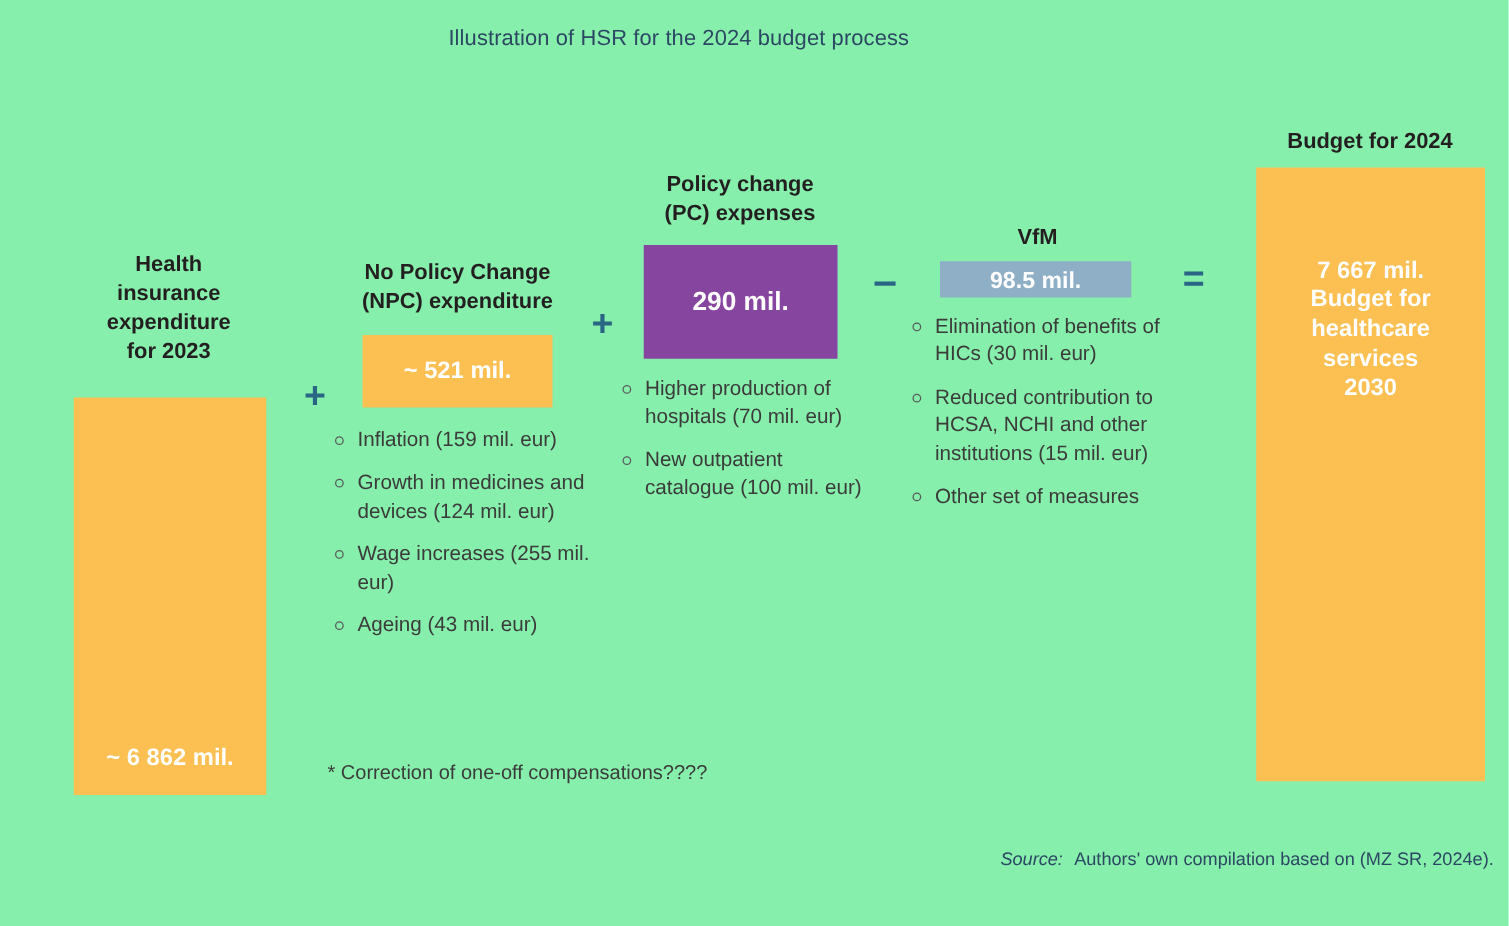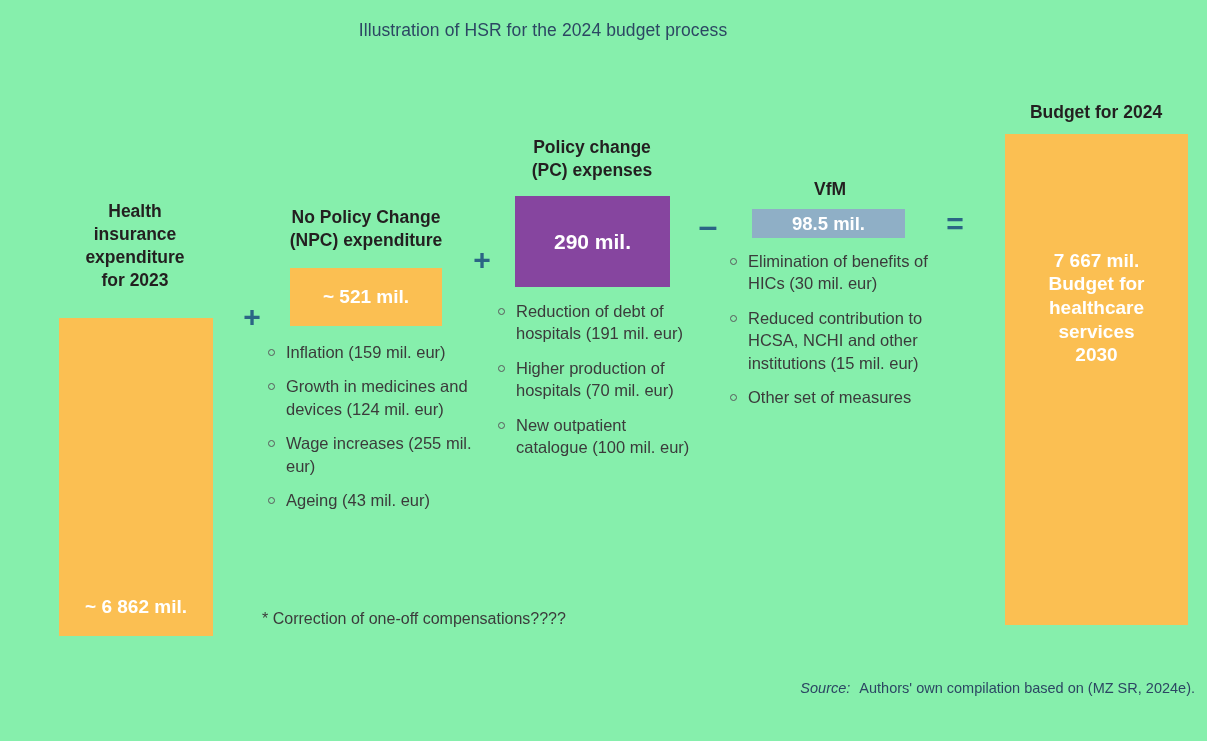--- a/index.html
+++ b/index.html
@@ -138,21 +138,20 @@
   <div class="abs col-heading" style="left:496px; top:136px; width:192px;">
     <div>Policy change</div>
     <div>(PC) expenses</div>
   </div>
 
   <div class="abs value-box box-purple" style="left:515px; top:196px; width:155px; height:91px; font-size:21px;">
     <span>290 mil.</span>
   </div>
 
   <ul class="abs bullets" style="left:496px; top:300px; width:205px;">
-    <li>Reduction of debt of hospitals (191 mil. eur)</li>
     <li>Higher production of hospitals (70 mil. eur)</li>
     <li>New outpatient catalogue (100 mil. eur)</li>
   </ul>
 
   <div class="abs op" style="left:692px; top:208px; font-size:34px;">–</div>
 
   <div class="abs col-heading" style="left:740px; top:178px; width:180px;">
     <div>VfM</div>
   </div>
 
@@ -165,21 +164,21 @@
     <li>Reduced contribution to HCSA, NCHI and other institutions (15 mil. eur)</li>
     <li>Other set of measures</li>
   </ul>
 
   <div class="abs op" style="left:939px; top:209px; font-size:30px;">=</div>
 
   <div class="abs col-heading" style="left:1000px; top:101px; width:192px;">
     <div>Budget for 2024</div>
   </div>
 
-  <div class="abs value-box box-orange" style="left:1005px; top:134px; width:183px; height:491px; flex-direction:column; justify-content:flex-start; padding-top:116px;">
+  <div class="abs value-box box-orange" style="left:1005px; top:134px; width:183px; height:491px; flex-direction:column; justify-content:flex-start; padding-top:72px;">
     <span style="font-size:19px;">7 667 mil.</span>
     <div class="inbox-label" style="font-size:19px;">
       <div>Budget for</div>
       <div>healthcare</div>
       <div>services</div>
       <div>2030</div>
     </div>
   </div>
 
   <div class="abs" id="footnote" style="left:262px; top:610px;">* Correction of one-off compensations????</div>

